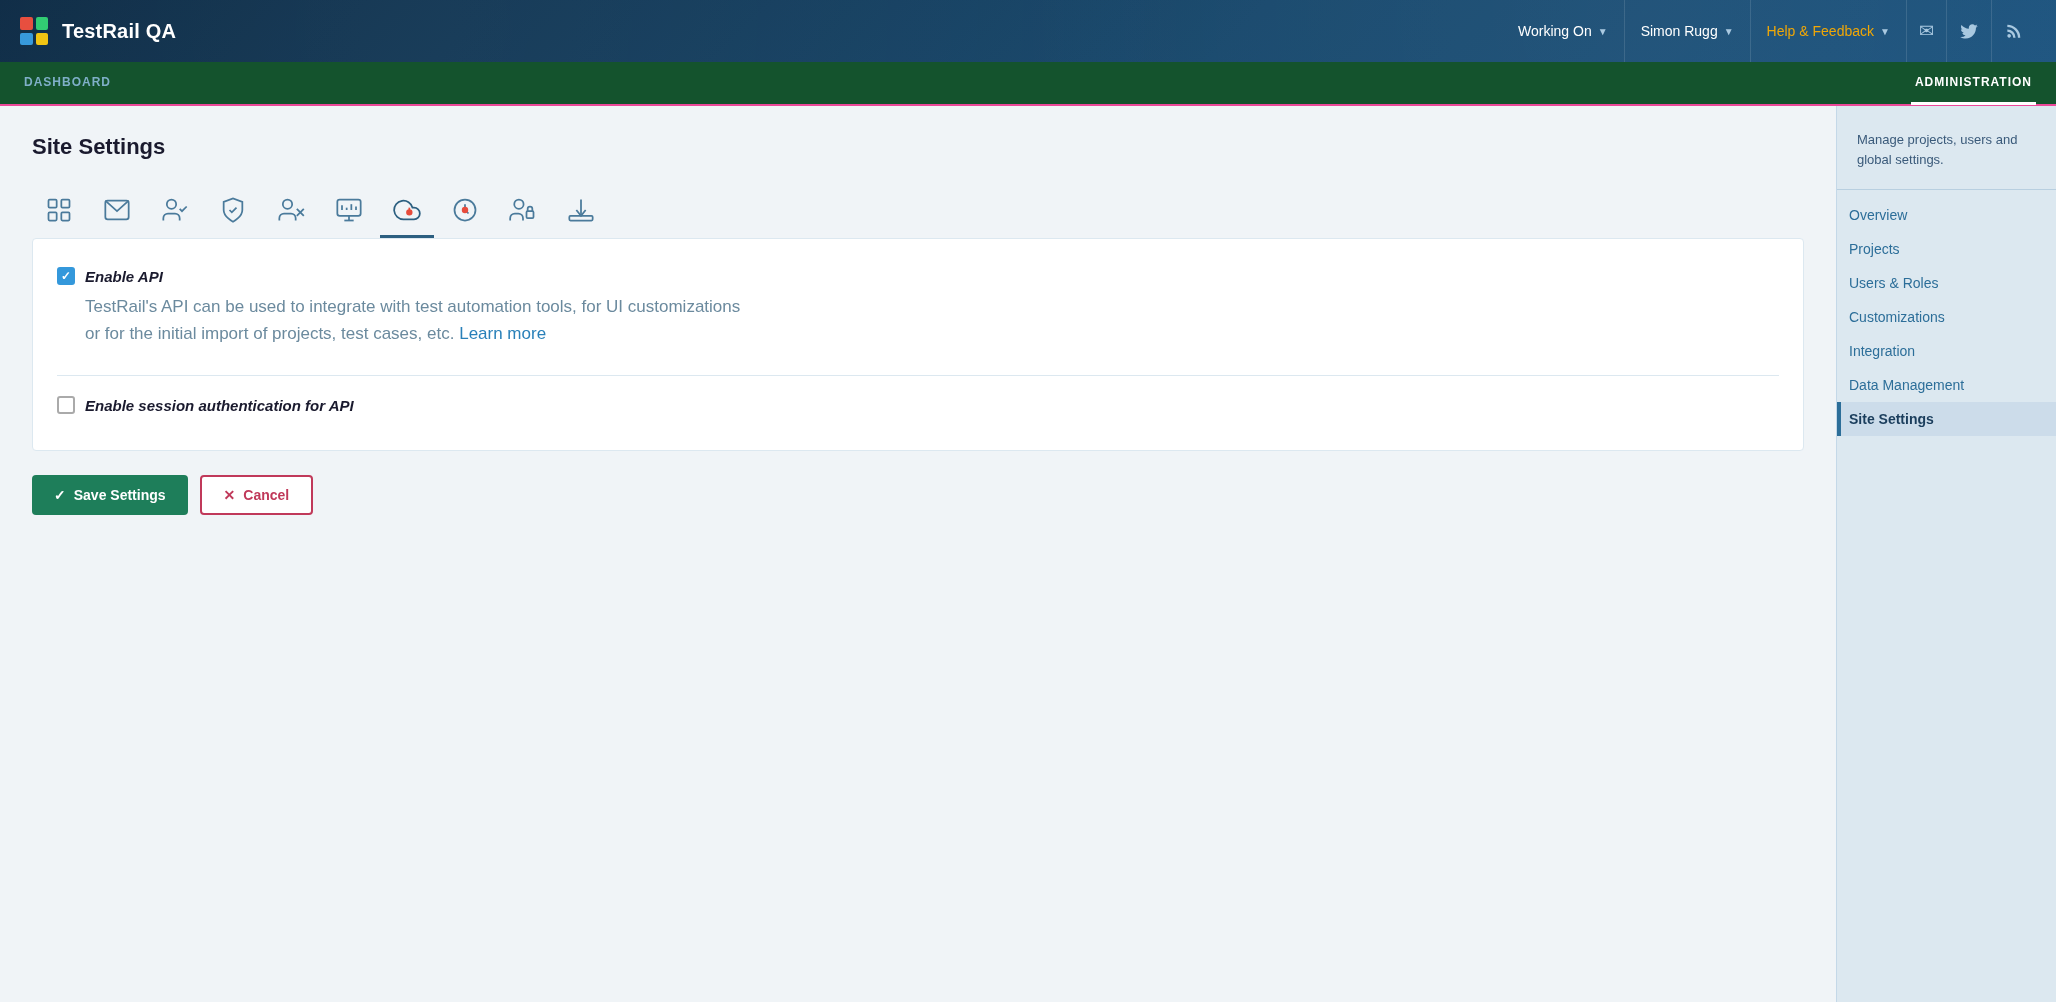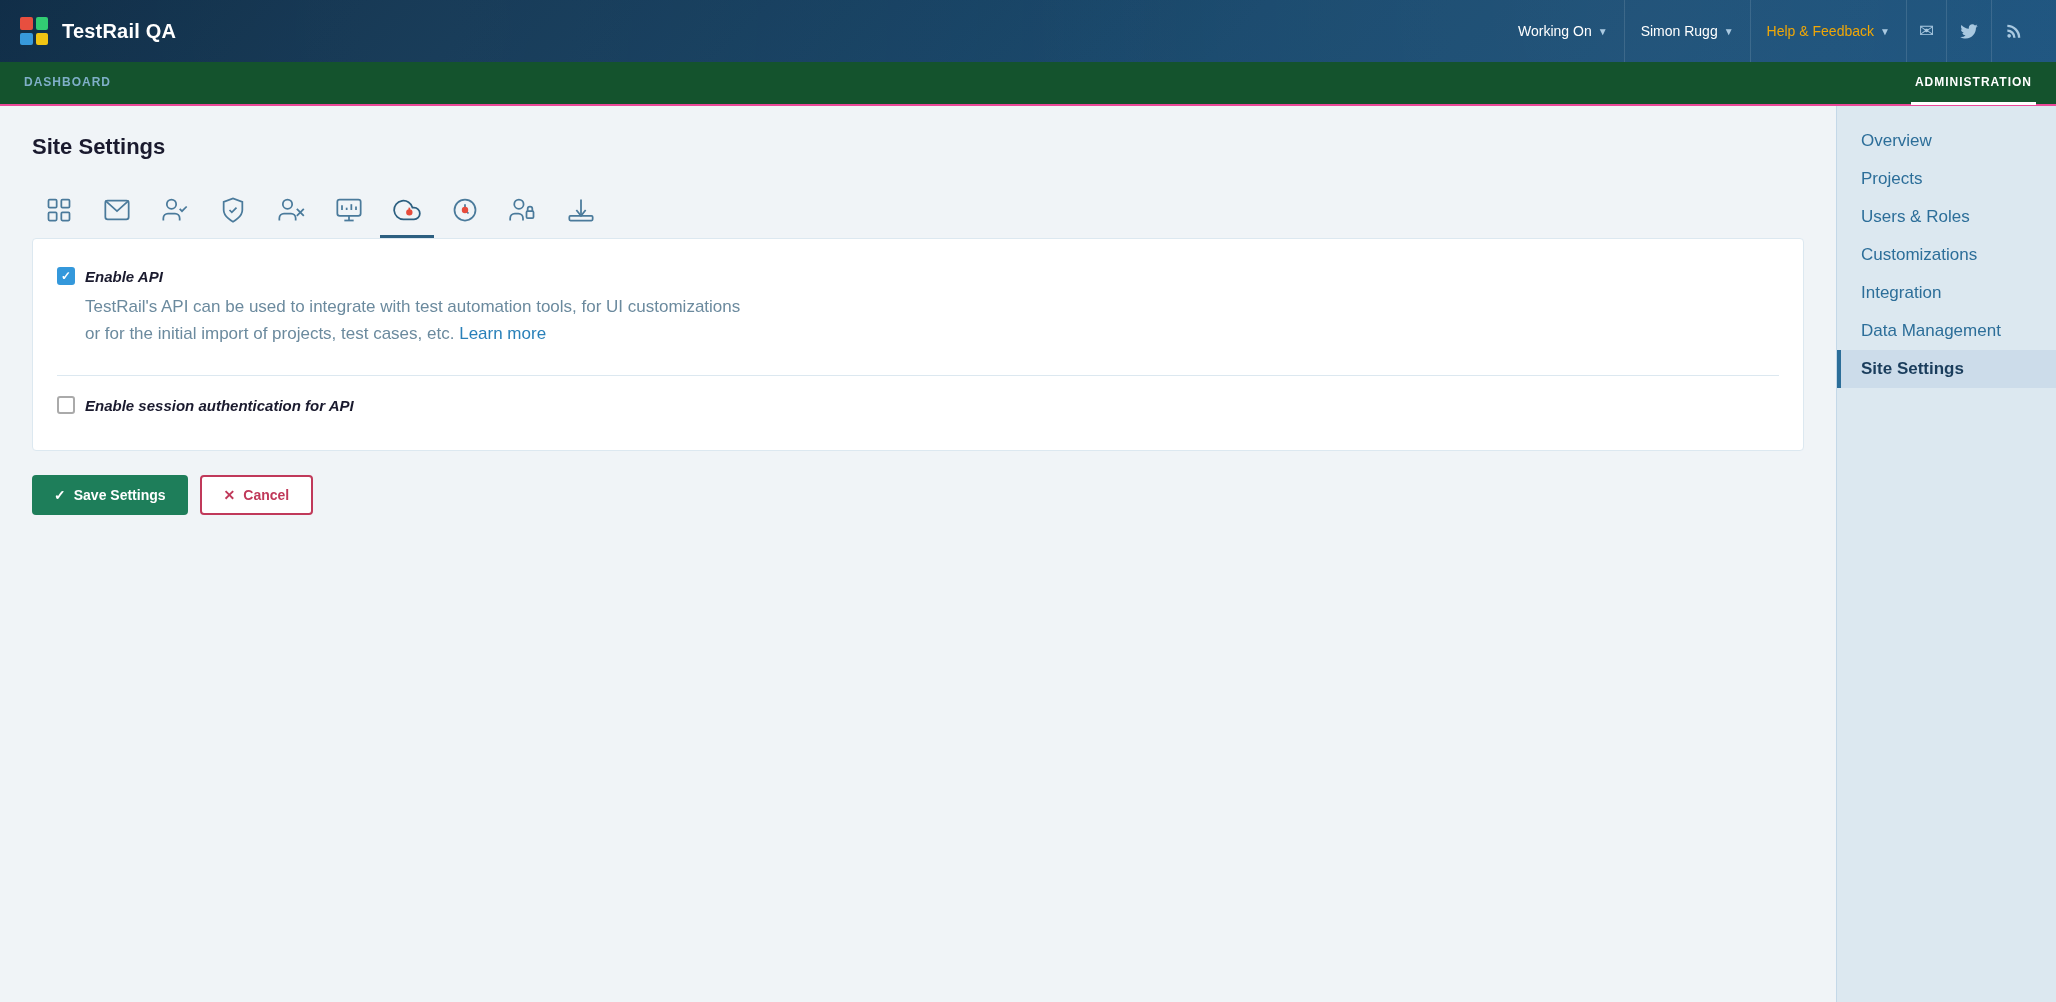--- a/index.html
+++ b/index.html
@@ -271,22 +271,22 @@
     .sidebar-desc {
       font-size: 13px;
       color: #3a5a7a;
       padding: 8px 20px 20px 20px;
       line-height: 1.5;
       border-bottom: 1px solid #b8cfe0;
       margin-bottom: 8px;
     }
     .sidebar-item {
       display: block;
-      padding: 9px 20px;
-      font-size: 17px;
+      padding: 9px 8px;
+      font-size: 14px;
       color: #2c6e99;
       cursor: pointer;
       text-decoration: none;
       font-weight: 500;
       border-left: 4px solid transparent;
     }
     .sidebar-item.active {
       font-weight: 700;
       color: #1a3d5c;
       border-left: 4px solid #2c6e99;
@@ -467,20 +467,21 @@
         <span>Save Settings</span>
       </button>
       <button class="btn-cancel">
         <span>✕</span>
         <span>Cancel</span>
       </button>
     </div>
   </div>
 
   <div class="sidebar">
+    <p class="sidebar-desc">Manage projects, users and global settings.</p>
     <a class="sidebar-item" href="#">Overview</a>
     <a class="sidebar-item" href="#">Projects</a>
     <a class="sidebar-item" href="#">Users &amp; Roles</a>
     <a class="sidebar-item" href="#">Customizations</a>
     <a class="sidebar-item" href="#">Integration</a>
     <a class="sidebar-item" href="#">Data Management</a>
     <a class="sidebar-item active" href="#">Site Settings</a>
   </div>
 </div>
 

